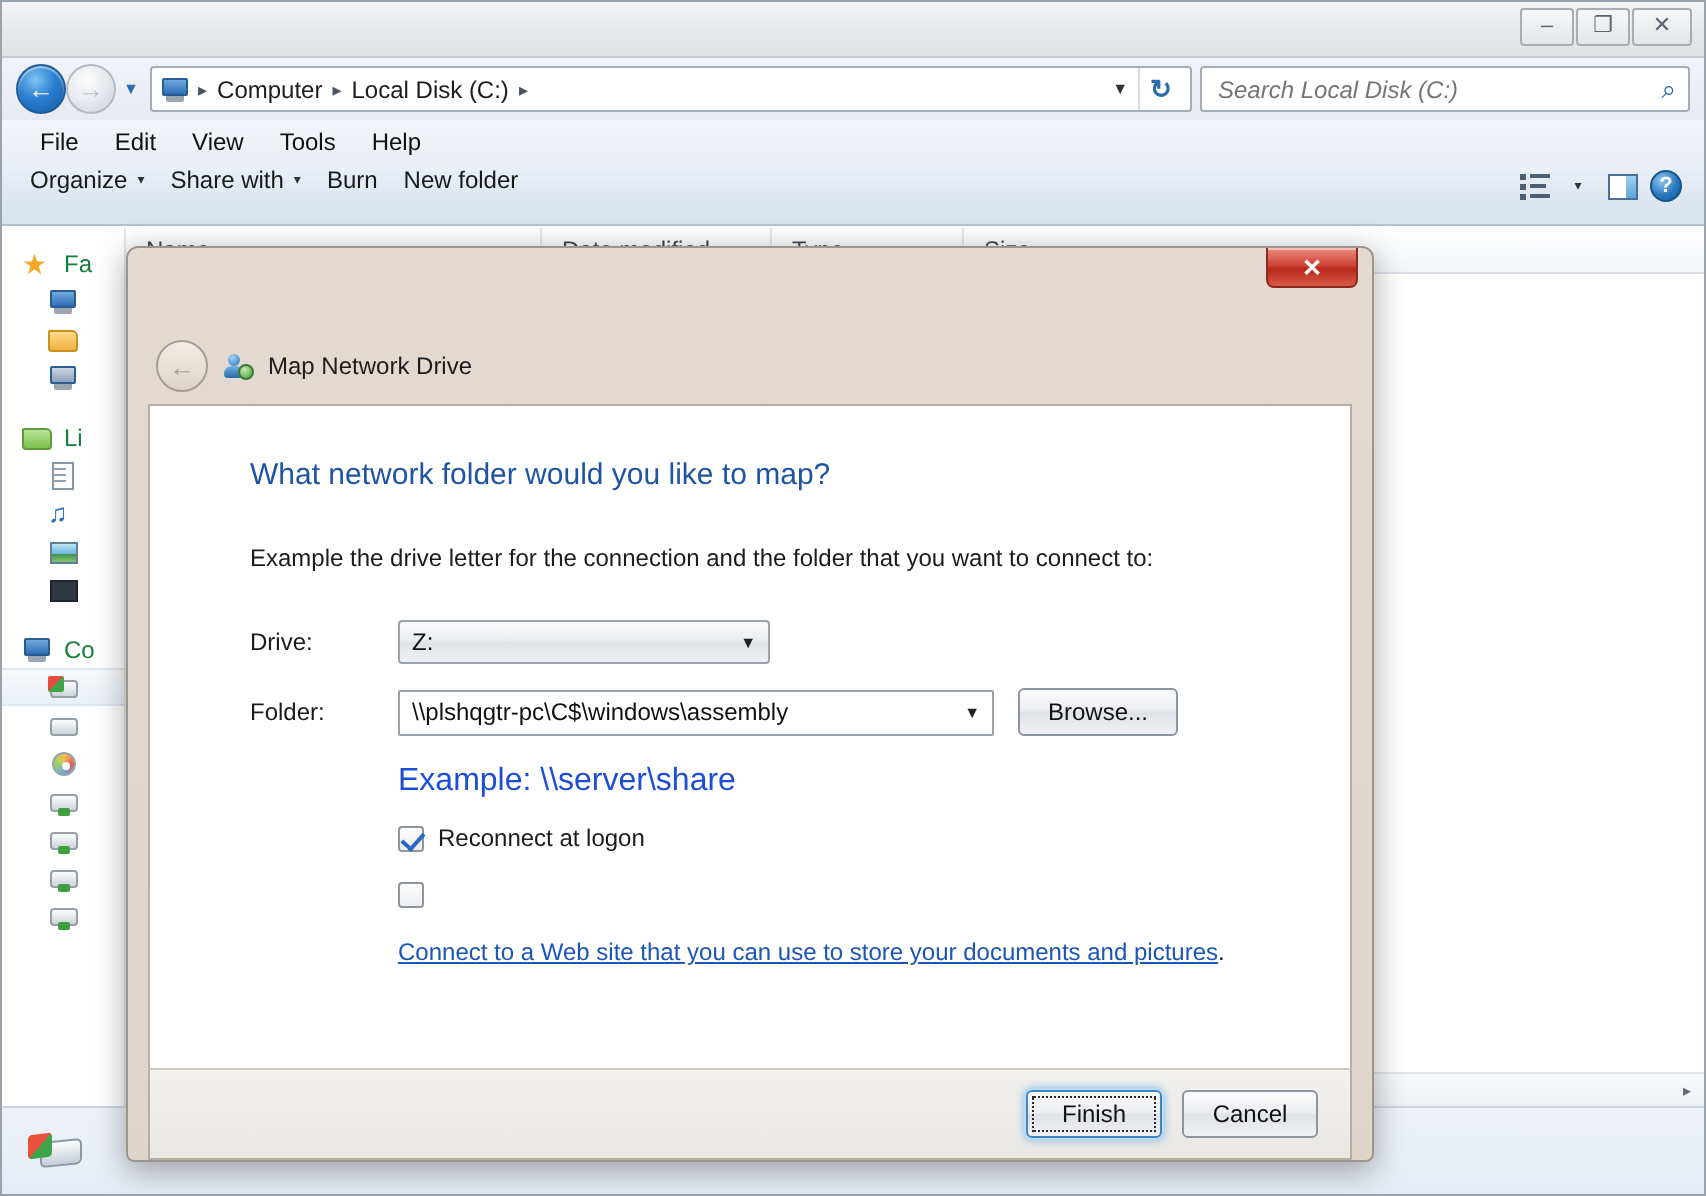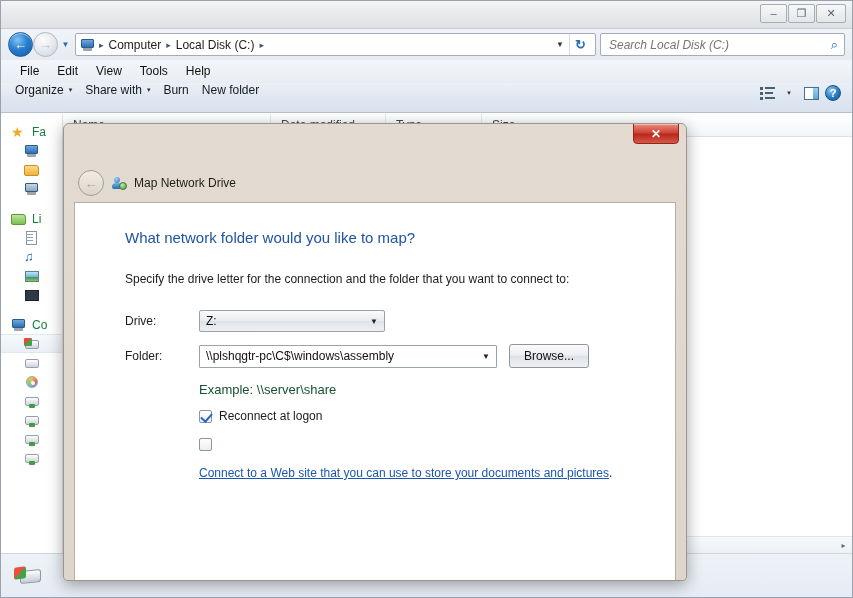--- a/index.html
+++ b/index.html
@@ -212,21 +212,21 @@
 
   .btn {
     height:24px; min-width:80px; padding:0 12px;
     background:linear-gradient(180deg,#fafafb 0%,#eceef1 46%,#dfe2e7 52%,#f0f1f4 100%);
     border:1px solid #8d959f; border-radius:3px;
     font-size:12px; color:#111; display:flex; align-items:center; justify-content:center;
     font-family:"Liberation Sans", sans-serif;
   }
   #browse-button { margin-left:12px;align-items:center; }
 
-  #example-text { font-size:13px; color:#14532d; margin:14px 0 12px 74px; }
+  #example-text { font-size:16px; color:#1d4ed8; margin:14px 0 12px 74px; }
 
   .cbrow { display:flex; align-items:center; margin:0 0 15px 74px; gap:7px; }
   .cbox {
     width:13px; height:13px; flex:0 0 13px; border:1px solid #8e959d; border-radius:2px;
     background:linear-gradient(180deg,#fdfdfd 0%,#eceef1 100%);
     position:relative;
   }
   .cbox.checked::after {
     content:""; position:absolute; left:3px; top:0px; width:5px; height:9px;
     border:solid #2a67c4; border-width:0 2px 2px 0; transform:rotate(42deg);
@@ -647,21 +647,21 @@
         <span class="np-head"></span>
           <span class="np-body"></span>
           <span class="np-globe"></span>
       </span>
       <span id="dlg-title">Map Network Drive</span>
     </div>
   </div>
 
   <div id="dlg-body">
     <div id="dlg-heading">What network folder would you like to map?</div>
-    <div id="dlg-sub">Specify the drive letter for the connection and the folder that you want to connect to:</div>
+    <div id="dlg-sub">Example the drive letter for the connection and the folder that you want to connect to:</div>
 
     <div class="frow2">
       <div class="flabel">Drive:</div>
       <div class="combo-drive">
         <span class="combo-val">Z:</span>
         <span class="combo-caret">▼</span>
       </div>
     </div>
 
     <div class="frow2">
@@ -684,13 +684,22 @@
 
     <div class="cbrow">
       <span class="cbox"></span>
     </div>
 
     <div>
       <a id="weblink" href="#">Connect to a Web site that you can use to store your documents and pictures</a><span id="weblink-period">.</span>
     </div>
   </div>
 
+  <div id="dlg-footer">
+    <div class="btn" id="finish-button">
+      <span class="focusring"></span>
+      <span>Finish</span>
+    </div>
+    <div class="btn" id="cancel-button">
+      <span>Cancel</span>
+    </div>
+  </div>
 </div>
 
 </body></html>

